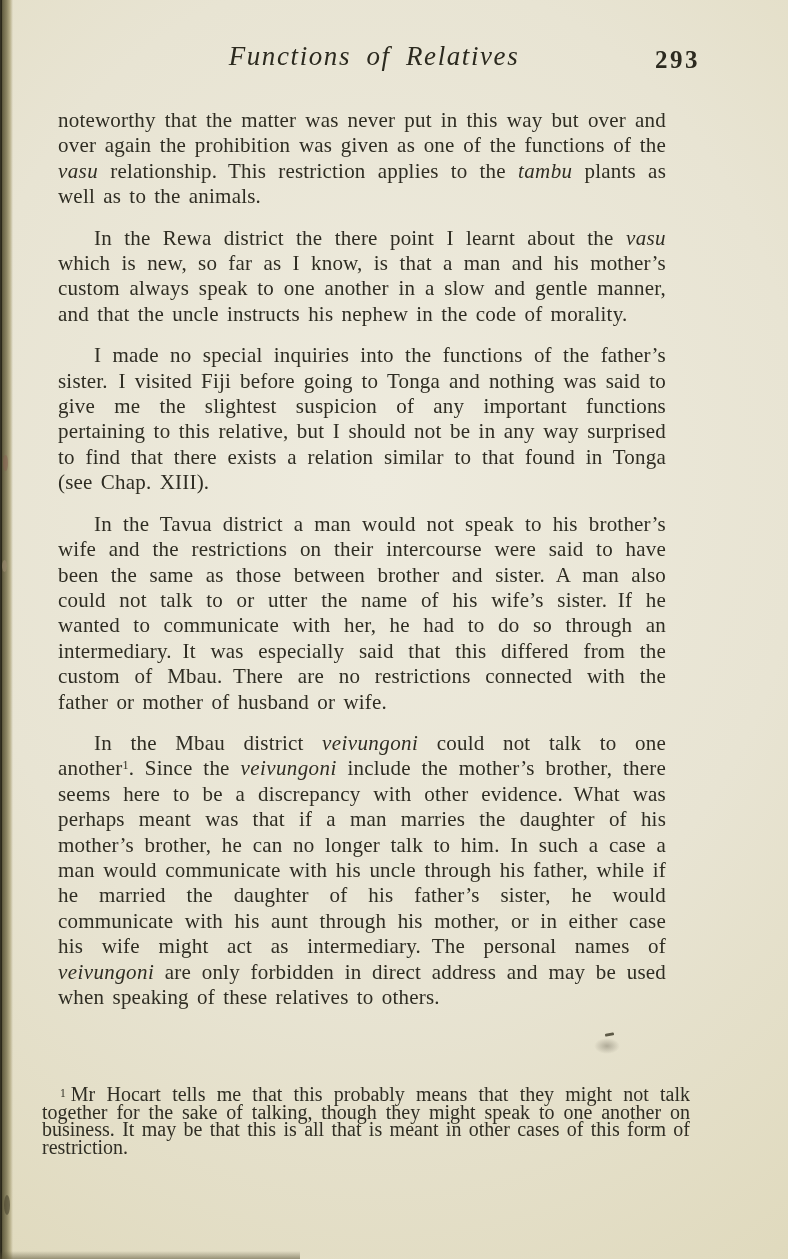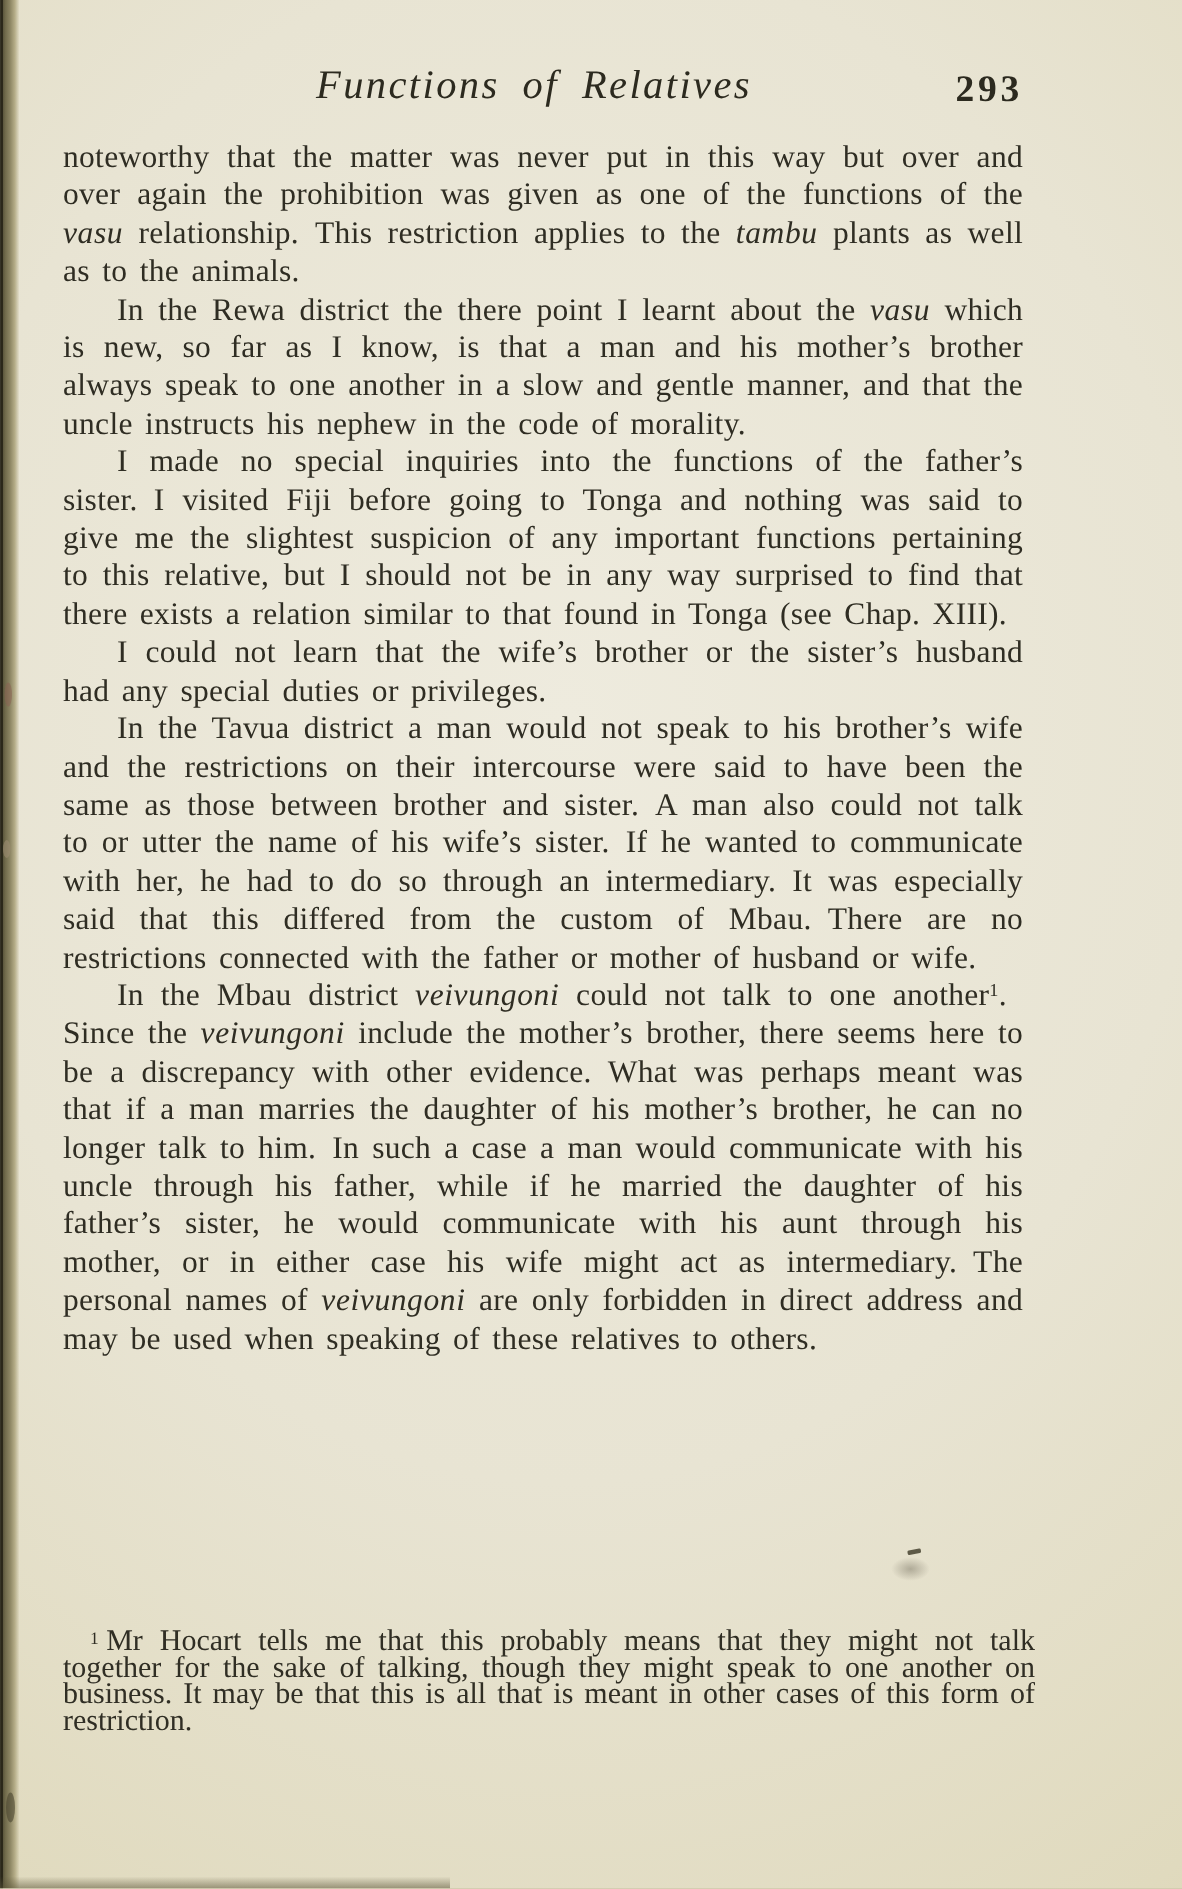--- a/index.html
+++ b/index.html
@@ -51,21 +51,21 @@
   .foot-shadow {
     position: absolute;
     left: 0; bottom: 0;
     width: 300px; height: 8px;
     background: linear-gradient(to top, rgba(90,84,56,.55), rgba(90,84,56,0));
   }
 
   .running-head {
     position: absolute;
     top: 41px;
-    left: 36px;
+    left: 54px;
     width: 640px;
     height: 40px;
   }
   .head-title {
     text-align: center;
     font-style: italic;
     font-size: 27px;
     letter-spacing: 1.6px;
     word-spacing: 7px;
     color: #2c2a1f;
@@ -85,21 +85,21 @@
     top: 92px;
     left: 42px;
     width: 640px;
     font-size: 21px;
     line-height: 25.4px;
     text-align: justify;
     word-spacing: 2.8px;
     letter-spacing: 0.2px;
     hyphens: none;
   }
-  .para { margin: 0; text-indent: 36px; }
+  .para { margin: 16px; text-indent: 36px; }
   .para.no-indent { text-indent: 0; }
   .foreign { font-style: italic; letter-spacing: 0.4px; }
   .text-block sup, .footnote sup {
     font-size: 0.58em;
     line-height: 0;
     vertical-align: 6px;
   }
 
   .footnote {
     position: absolute;
@@ -146,25 +146,24 @@
 
   <header class="running-head">
     <div class="head-title">Functions of Relatives</div>
     <div class="folio">293</div>
   </header>
 
   <main class="text-block">
 
     <p class="para no-indent"><span>noteworthy that the matter was never put in this way but over and over again the prohibition was given as one of the functions of the </span><span class="foreign">vasu</span><span> relationship. This restriction applies to the </span><span class="foreign">tambu</span><span> plants as well as to the animals.</span></p>
 
-    <p class="para"><span>In the Rewa district the there point I learnt about the </span><span class="foreign">vasu</span><span> which is new, so far as I know, is that a man and his mother’s brother always speak to one another in a slow and gentle manner, and that the uncle instructs his nephew in the code of morality.</span></p>
+    <p class="para"><span>In the Rewa district the there point I learnt about the </span><span class="foreign">vasu</span><span> which is new, so far as I know, is that a man and his mother’s custom always speak to one another in a slow and gentle manner, and that the uncle instructs his nephew in the code of morality.</span></p>
 
     <p class="para"><span>I made no special inquiries into the functions of the father’s sister. I visited Fiji before going to Tonga and nothing was said to give me the slightest suspicion of any important functions pertaining to this relative, but I should not be in any way surprised to find that there exists a relation similar to that found in Tonga (see Chap. XIII).</span></p>
 
-    <p class="para"><span>I could not learn that the wife’s brother or the sister’s husband had any special duties or privileges.</span></p>
 
     <p class="para"><span>In the Tavua district a man would not speak to his brother’s wife and the restrictions on their intercourse were said to have been the same as those between brother and sister. A man also could not talk to or utter the name of his wife’s sister. If he wanted to communicate with her, he had to do so through an intermediary. It was especially said that this differed from the custom of Mbau. There are no restrictions connected with the father or mother of husband or wife.</span></p>
 
     <p class="para"><span>In the Mbau district </span><span class="foreign">veivungoni</span><span> could not talk to one another</span><sup>1</sup><span>. Since the </span><span class="foreign">veivungoni</span><span> include the mother’s brother, there seems here to be a discrepancy with other evidence. What was perhaps meant was that if a man marries the daughter of his mother’s brother, he can no longer talk to him. In such a case a man would communicate with his uncle through his father, while if he married the daughter of his father’s sister, he would communicate with his aunt through his mother, or in either case his wife might act as intermediary. The personal names of </span><span class="foreign">veivungoni</span><span> are only forbidden in direct address and may be used when speaking of these relatives to others.</span></p>
 
   </main>
 
   <div class="ink-smudge"></div>
   <div class="ink-mark"></div>
 

